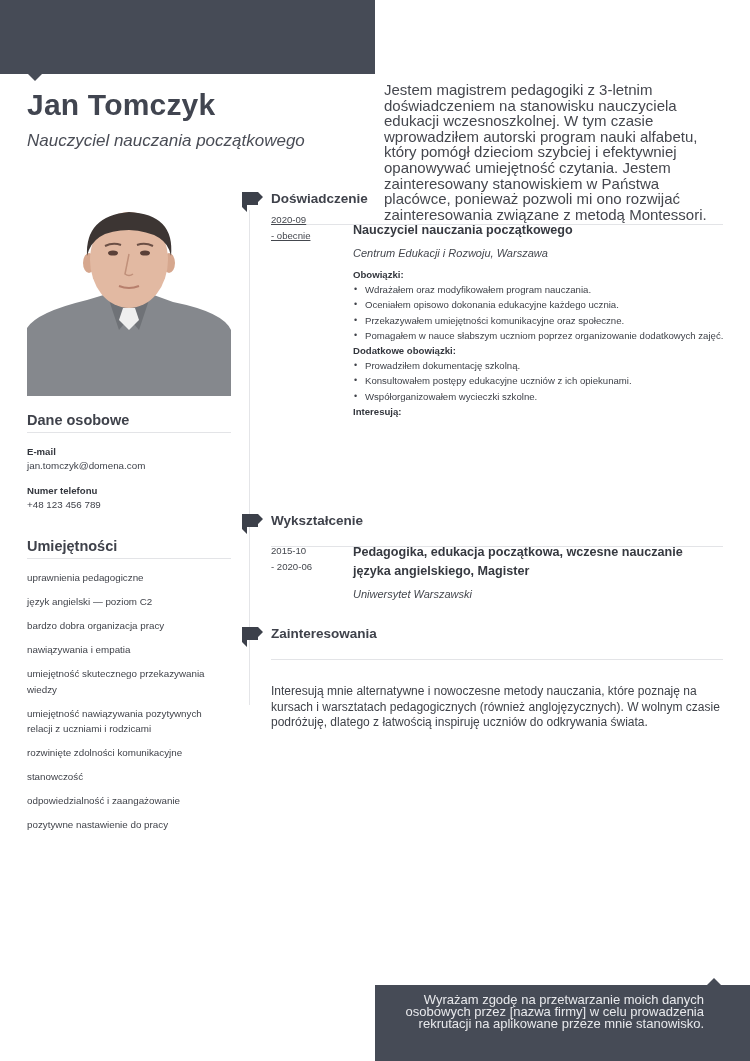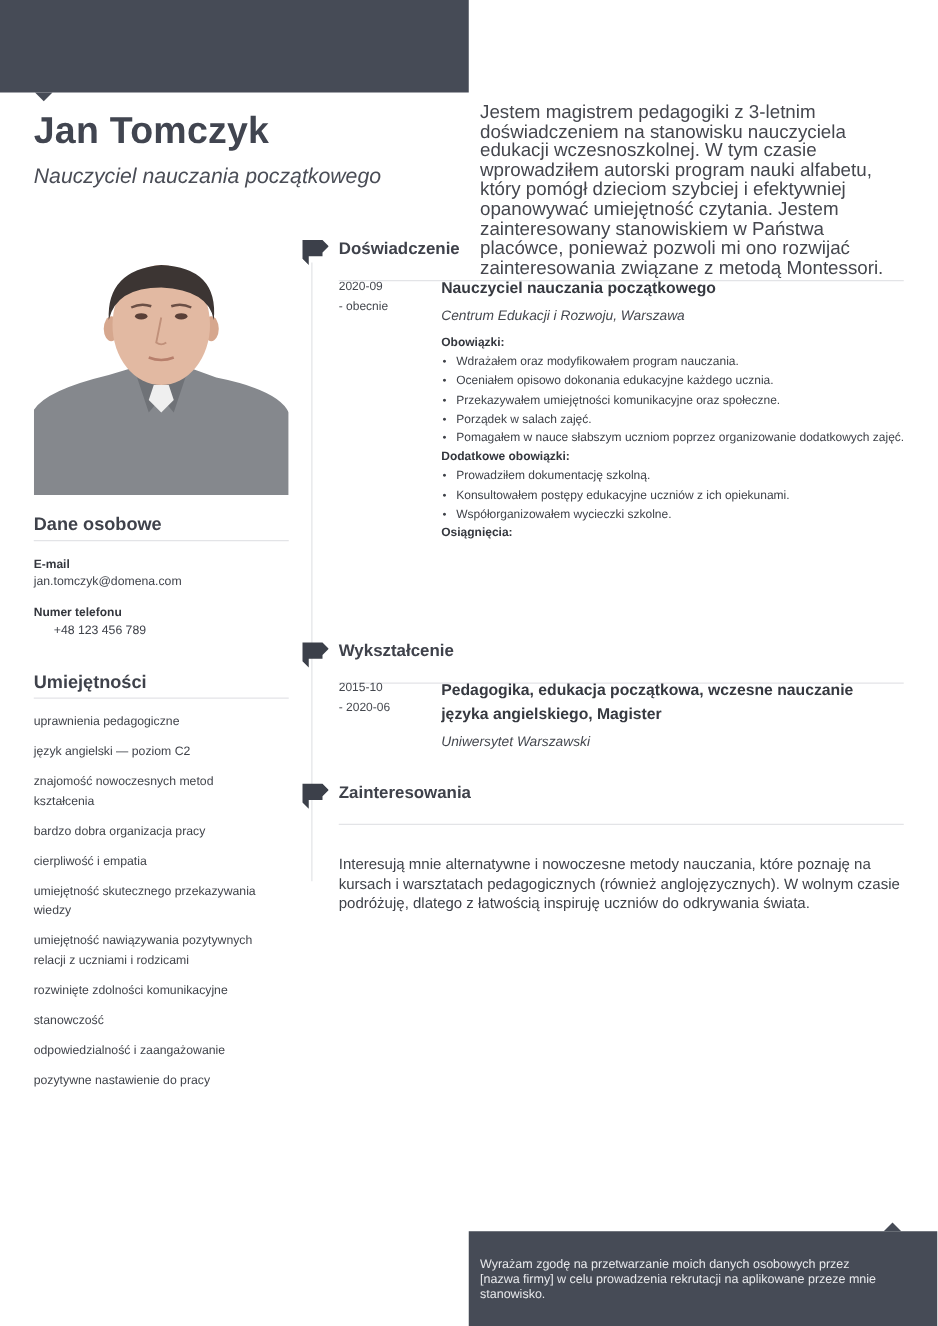--- a/index.html
+++ b/index.html
@@ -37,21 +37,21 @@
   .block .lbl { font-weight: bold; color: #33363d; }
   .block ul { list-style: none; }
   .block li { position: relative; padding-left: 12px; }
   .block li::before { content: "•"; position: absolute; left: 1px; top: 0; font-size: 9px; }
 
   .interests { position: absolute; left: 271px; top: 684px; width: 452px; font-size: 12px; line-height: 15.6px; color: #3f4249; }
 
   .footer { position: absolute; left: 375px; top: 985px; width: 375px; height: 76px; background: #464b56; }
   .footer .notch { position: absolute; right: 29px; top: -7px; width: 0; height: 0;
     border-left: 7px solid transparent; border-right: 7px solid transparent; border-bottom: 7px solid #464b56; }
-  .footer-text { position: absolute; left: 9px; top: 21px; width: 320px; font-size: 10px; line-height: 12px; color: #e8e9ec; }
+  .footer-text { position: absolute; left: 9px; top: 9px; width: 320px; font-size: 13px; line-height: 12px; color: #e8e9ec; text-align: right; }
 </style>
 </head>
 <body>
 
 <div class="top-band">
   <div class="notch"></div>
 </div>
 
 <div class="name">Jan Tomczyk</div>
 <div class="job-title">Nauczyciel nauczania początkowego</div>
@@ -81,67 +81,65 @@
 
     <path d="M102 46 L98 66 Q102 69 106 66" stroke="#c0907a" stroke-width="1.5" fill="none"></path>
     <path d="M92 78 Q102 82 112 78" stroke="#b77f6c" stroke-width="2" fill="none"></path>
   </svg>
 </div>
 
 <div class="side-h" style="top:412px;">Dane osobowe</div>
 <div class="side-label" style="top:446px;">E-mail</div>
 <div class="side-value" style="top:460px;">jan.tomczyk@domena.com</div>
 <div class="side-label" style="top:485px;">Numer telefonu</div>
-<div class="side-value" style="top:499px;margin-left:16px;">+48 123 456 789</div>
+<div class="side-value" style="top:499px;">+48 123 456 789</div>
 
 <div class="side-h" style="top:538px;">Umiejętności</div>
 <div class="skills">
   <div class="skill">uprawnienia pedagogiczne</div>
   <div class="skill">język angielski — poziom C2</div>
-  <div class="skill" style="width:170px;">znajomość nowoczesnych metod kształcenia</div>
   <div class="skill">bardzo dobra organizacja pracy</div>
-  <div class="skill">cierpliwość i empatia</div>
+  <div class="skill">nawiązywania i empatia</div>
   <div class="skill" style="width:190px;">umiejętność skutecznego przekazywania wiedzy</div>
   <div class="skill" style="width:190px;">umiejętność nawiązywania pozytywnych relacji z uczniami i rodzicami</div>
   <div class="skill">rozwinięte zdolności komunikacyjne</div>
   <div class="skill">stanowczość</div>
   <div class="skill">odpowiedzialność i zaangażowanie</div>
   <div class="skill">pozytywne nastawienie do pracy</div>
 </div>
 
 <div class="timeline-line"></div>
 
 <svg class="marker" style="top:191px;" viewBox="0 0 22 22">
   <path d="M1 1 L17 1 L22 6 L17 11 L17 14 L6 14 L6 21 L1 16 Z" fill="#3c404a"></path>
 </svg>
 <div class="sec-h" style="top:191px;">Doświadczenie</div>
 
-<div class="date" style="top:222px;">
+<div class="date" style="top:212px;text-decoration:underline;">
   <div>2020-09</div>
   <div>- obecnie</div>
 </div>
 <div class="entry-title" style="top:221px;">Nauczyciel nauczania początkowego</div>
 <div class="entry-sub" style="top:247px;">Centrum Edukacji i Rozwoju, Warszawa</div>
 
 <div class="block" style="top:267px;">
   <div class="lbl">Obowiązki:</div>
   <ul>
     <li>Wdrażałem oraz modyfikowałem program nauczania.</li>
     <li>Oceniałem opisowo dokonania edukacyjne każdego ucznia.</li>
     <li>Przekazywałem umiejętności komunikacyjne oraz społeczne.</li>
-    <li>Porządek w salach zajęć.</li>
     <li>Pomagałem w nauce słabszym uczniom poprzez organizowanie dodatkowych zajęć.</li>
   </ul>
   <div class="lbl">Dodatkowe obowiązki:</div>
   <ul>
     <li>Prowadziłem dokumentację szkolną.</li>
     <li>Konsultowałem postępy edukacyjne uczniów z ich opiekunami.</li>
     <li>Współorganizowałem wycieczki szkolne.</li>
   </ul>
-  <div class="lbl">Osiągnięcia:</div>
+  <div class="lbl">Interesują:</div>
 </div>
 
 <svg class="marker" style="top:513px;" viewBox="0 0 22 22">
   <path d="M1 1 L17 1 L22 6 L17 11 L17 14 L6 14 L6 21 L1 16 Z" fill="#3c404a"></path>
 </svg>
 <div class="sec-h" style="top:513px;">Wykształcenie</div>
 
 <div class="date" style="top:543px;">
   <div>2015-10</div>
   <div>- 2020-06</div>

